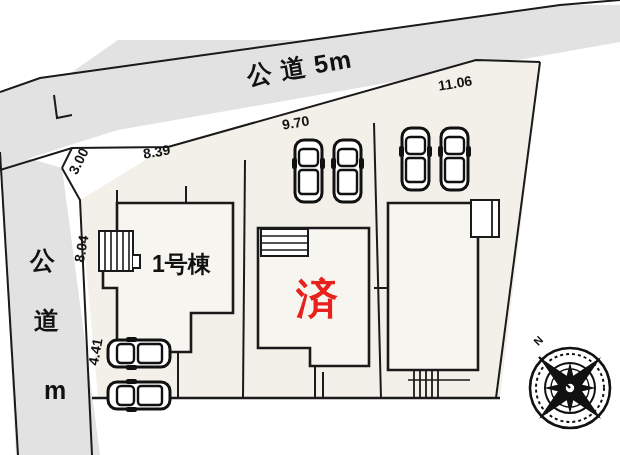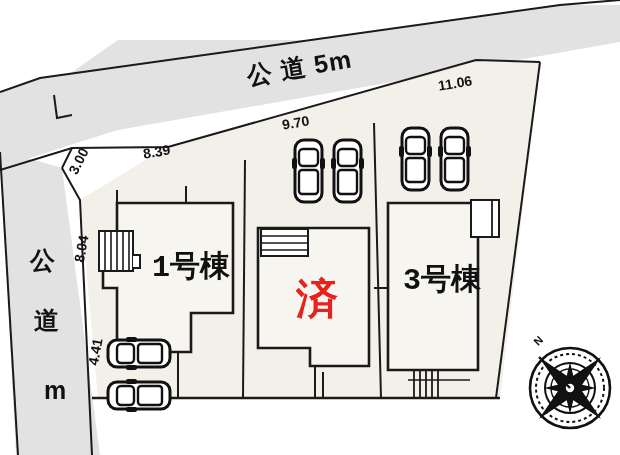--- a/index.html
+++ b/index.html
@@ -9,21 +9,21 @@
   #plan{position:absolute;left:0;top:0;width:620px;height:455px;}
   .lbl{position:absolute;white-space:nowrap;color:#111111;line-height:1;}
 
   
   .road-top{font-size:25px;font-weight:700;letter-spacing:1px;
             transform:rotate(-9.5deg);transform-origin:left top;}
   .road-left-ch{font-size:25px;font-weight:700;}
   .road-left-num{font-size:25px;font-weight:700;}
 
   
-  .bname{font-size:30px;font-weight:700;font-family:Liberation Mono, monospace;}
+  .bname{font-size:23px;font-weight:700;}
 
   
   .sold{font-size:42px;font-weight:700;color:#e8211c;
         font-family:"DejaVu Sans",sans-serif;}
 
   
   .dim{font-size:14px;font-weight:600;color:#111;}
 </style>
 </head>
 <body>
@@ -165,21 +165,20 @@
   <div class="lbl road-top" style="left:245px;top:64px;">公 道 5m</div>
 
   <div class="lbl road-left-ch" style="left:30px;top:248px;">公</div>
   <div class="lbl road-left-ch" style="left:34px;top:308px;">道</div>
   <div class="lbl road-left-num" style="left:44px;top:378px;">m</div>
 
   <div class="lbl bname" style="left:152px;top:253px;">1号棟</div>
 
   <div class="lbl sold" style="left:296px;top:278px;">済</div>
 
-  <div class="lbl bname" style="left:403px;top:266px;">3号棟</div>
 
   <div class="lbl dim" style="left:142px;top:147px;transform:rotate(-9.5deg);transform-origin:left top;">8.39</div>
 
   <div class="lbl dim" style="left:281px;top:118px;transform:rotate(-9.5deg);transform-origin:left top;">9.70</div>
 
   <div class="lbl dim" style="left:437px;top:79px;transform:rotate(-9.5deg);transform-origin:left top;">11.06</div>
 
   <div class="lbl dim" style="left:66px;top:170px;transform:rotate(-63deg);transform-origin:left top;">3.00</div>
 
   <div class="lbl dim" style="left:72px;top:261px;transform:rotate(-80deg);transform-origin:left top;">8.04</div>

